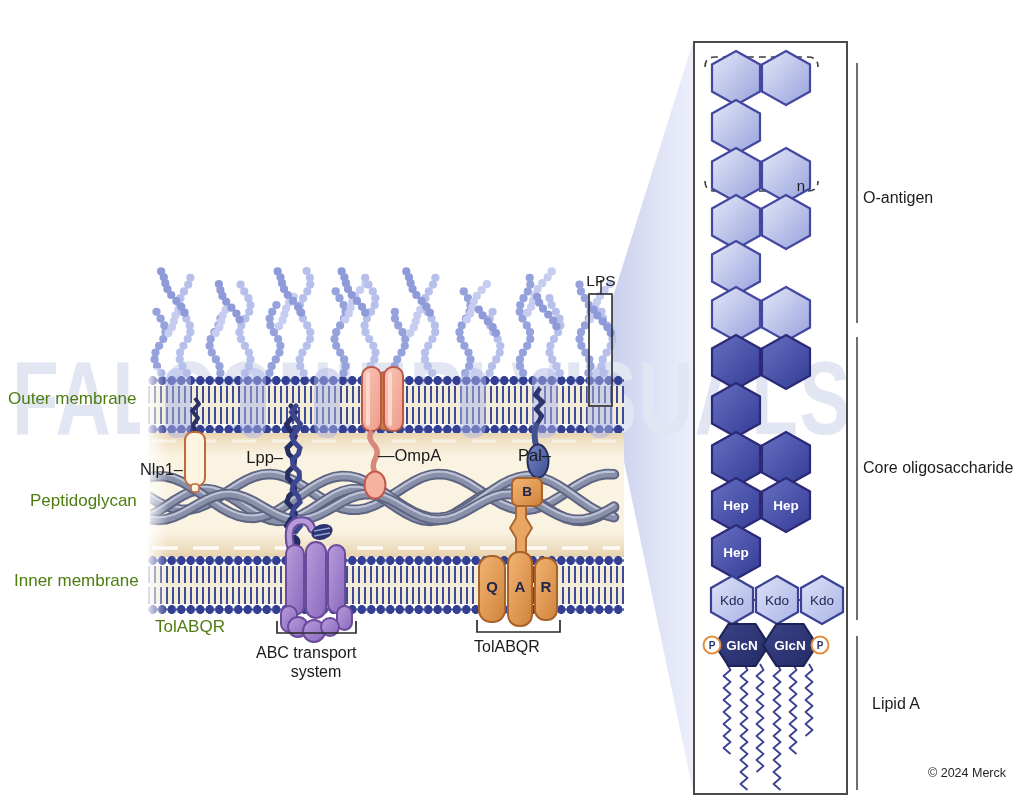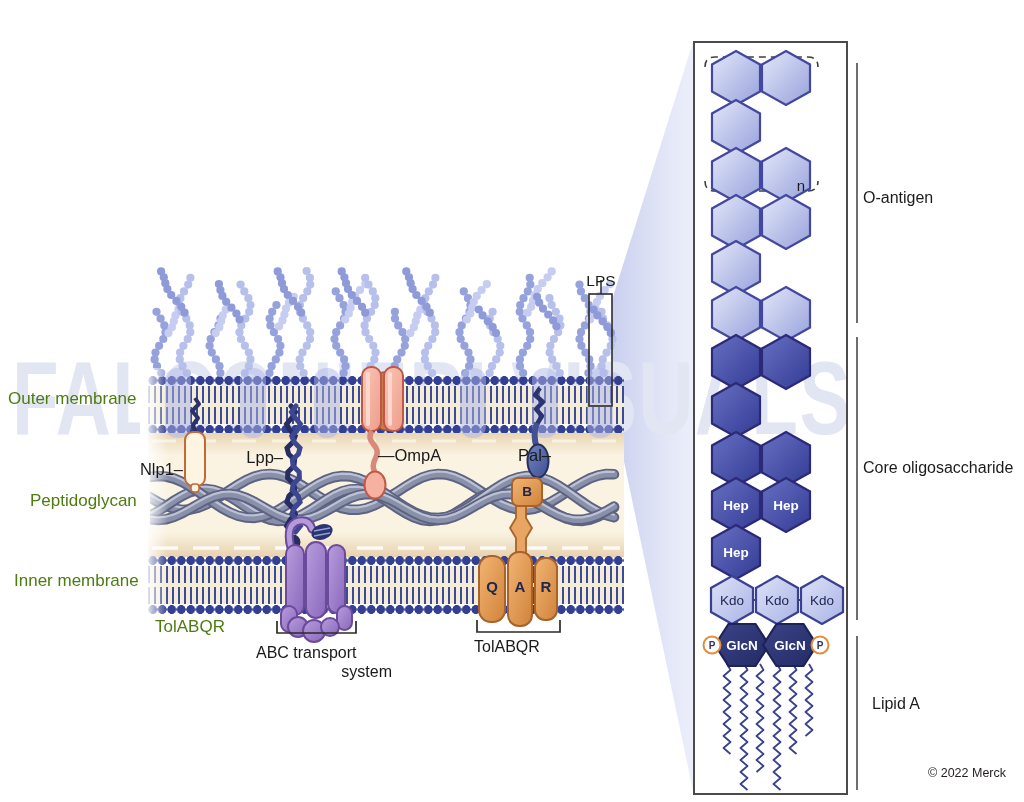--- a/index.html
+++ b/index.html
@@ -35,21 +35,21 @@
   #lbl-nlp1{right:841px;top:448px;margin-top:12px;}
   #lbl-lpp{right:741px;top:448px;}
   #lbl-ompa{left:378px;top:446px;}
   #lbl-pal{left:494px;top:446px;margin-left:24px;}
   #lbl-b{left:512px;top:484px;width:30px;font-size:13.5px;}
   #lbl-q{left:479px;top:578px;width:26px;}
   #lbl-a{left:508px;top:578px;width:24px;}
   #lbl-r{left:535px;top:578px;width:22px;}
   #lbl-tol{left:474px;top:638px;width:104px;text-align:left;font-size:16px;}
   #lbl-abc1{left:256px;top:644px;width:120px;font-size:16px;}
-  #lbl-abc2{left:272px;top:663px;width:120px;text-align:right;font-size:16px;}
+  #lbl-abc2{left:256px;top:663px;width:120px;text-align:center;font-size:16px;}
   #lbl-lps{left:583px;top:272px;width:36px;text-align:center;font-size:15.5px;}
   #lbl-n{left:793px;top:177px;width:16px;text-align:center;font-size:15px;color:#1c1c1c;z-index:6;position:absolute;}
   #lbl-oantigen{left:863px;top:189px;}
   #lbl-core{left:863px;top:459px;}
   #lbl-lipida{left:872px;top:695px;}
   #copyright{position:absolute;left:928px;top:766px;font-size:12.5px;color:#231f20;z-index:6;}
 </style>
 </head>
 <body>
 
@@ -576,14 +576,14 @@
   <div class="plbl" id="lbl-tol">TolABQR</div>
   <div class="plbl" id="lbl-abc1">ABC transport</div>
   <div class="plbl" id="lbl-abc2">system</div>
   <div class="plbl" id="lbl-lps">LPS</div>
 
   <div id="lbl-n">n</div>
   <div class="seclbl" id="lbl-oantigen">O-antigen</div>
   <div class="seclbl" id="lbl-core">Core oligosaccharide</div>
   <div class="seclbl" id="lbl-lipida">Lipid A</div>
 
-  <div id="copyright">© 2022 Merck</div>
+  <div id="copyright">© 2024 Merck</div>
 </div>
 
 </body></html>

